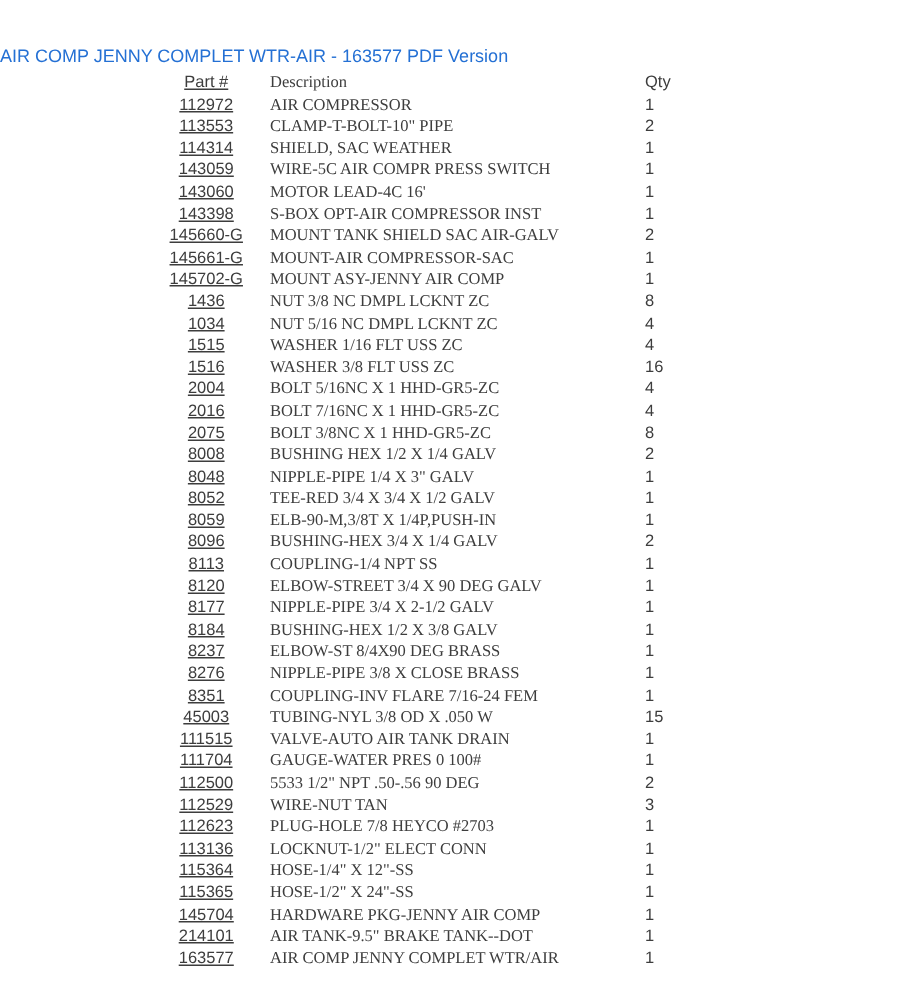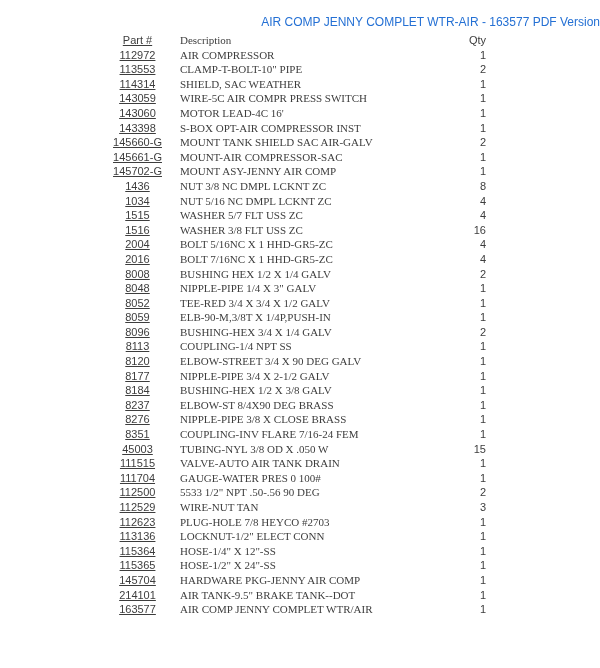--- a/index.html
+++ b/index.html
@@ -13,22 +13,22 @@
     font-family: "Liberation Sans", sans-serif;
     color: #3d3d3d;
     overflow: hidden;
   }
   .page {
     width: 600px;
     height: 668px;
     position: relative;
   }
   .title {
-    padding-top: 15px;
-    text-align: right;
+    padding-top: 30px;
+    text-align: left;
     font-size: 12px;
     line-height: 14px;
     white-space: nowrap;
   }
   table.parts {
     border-collapse: collapse;
     table-layout: fixed;
     margin-left: 95px;
     margin-top: 4px;
     width: 391px;
@@ -41,21 +41,21 @@
   table.parts td {
     padding: 0;
     height: 14.6px;
     line-height: 14.6px;
     font-weight: normal;
     white-space: nowrap;
     overflow: visible;
   }
   .col-part { text-align: center; text-decoration: underline; }
   .col-desc { text-align: left; font-family: Liberation Serif, serif; }
-  .col-qty  { text-align: right; }
+  .col-qty  { text-align: left; }
   td.desc-indent { padding-left: 14px; }
 </style>
 </head>
 <body style="color: rgb(61, 61, 61);">
 
 <div class="page">
 
   <div class="title" style="color: rgb(36, 112, 212);">AIR COMP JENNY COMPLET WTR-AIR - 163577 PDF Version</div>
 
   <table class="parts">
@@ -122,39 +122,44 @@
           <td class="col-desc desc-indent">NUT 3/8 NC DMPL LCKNT ZC</td>
           <td class="col-qty">8</td>
         </tr>
         <tr>
           <td class="col-part">1034</td>
           <td class="col-desc desc-indent">NUT 5/16 NC DMPL LCKNT ZC</td>
           <td class="col-qty">4</td>
         </tr>
         <tr>
           <td class="col-part">1515</td>
-          <td class="col-desc desc-indent">WASHER 5/7 FLT USS ZC</td>
+          <td class="col-desc desc-indent">WASHER 1/16 FLT USS ZC</td>
           <td class="col-qty">4</td>
         </tr>
         <tr>
           <td class="col-part">1516</td>
           <td class="col-desc desc-indent">WASHER 3/8 FLT USS ZC</td>
           <td class="col-qty">16</td>
         </tr>
         <tr>
           <td class="col-part">2004</td>
           <td class="col-desc desc-indent">BOLT 5/16NC X 1 HHD-GR5-ZC</td>
           <td class="col-qty">4</td>
         </tr>
         <tr>
           <td class="col-part">2016</td>
           <td class="col-desc desc-indent">BOLT 7/16NC X 1 HHD-GR5-ZC</td>
           <td class="col-qty">4</td>
         </tr>
         <tr>
+          <td class="col-part">2075</td>
+          <td class="col-desc desc-indent">BOLT 3/8NC X 1 HHD-GR5-ZC</td>
+          <td class="col-qty">8</td>
+        </tr>
+        <tr>
           <td class="col-part">8008</td>
           <td class="col-desc desc-indent">BUSHING HEX 1/2 X 1/4 GALV</td>
           <td class="col-qty">2</td>
         </tr>
         <tr>
           <td class="col-part">8048</td>
           <td class="col-desc desc-indent">NIPPLE-PIPE 1/4 X 3" GALV</td>
           <td class="col-qty">1</td>
         </tr>
         <tr>

